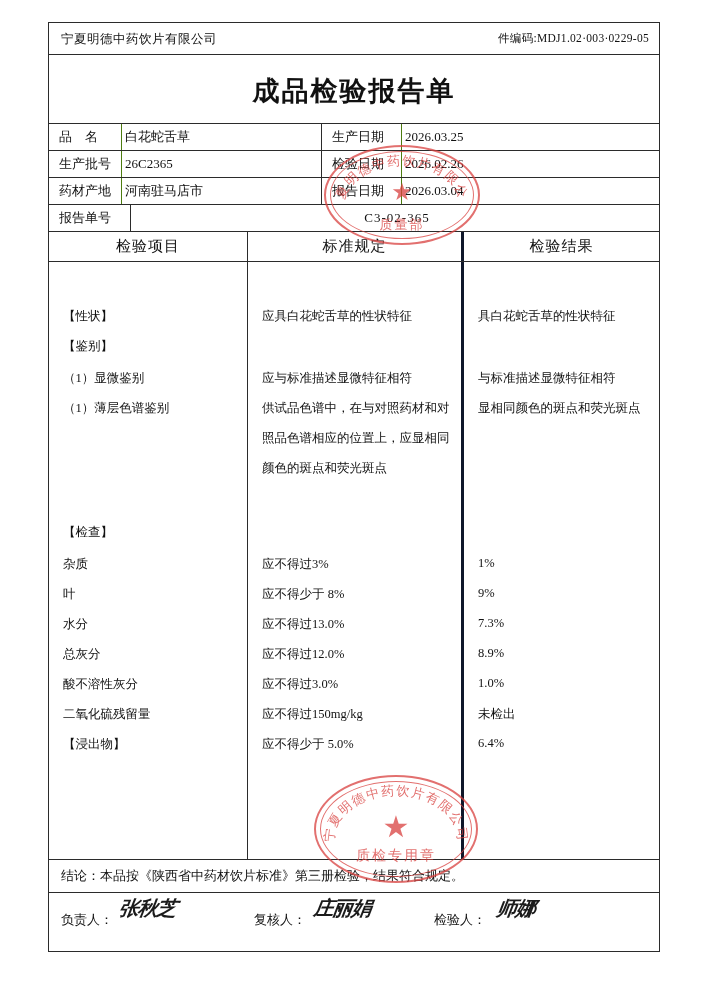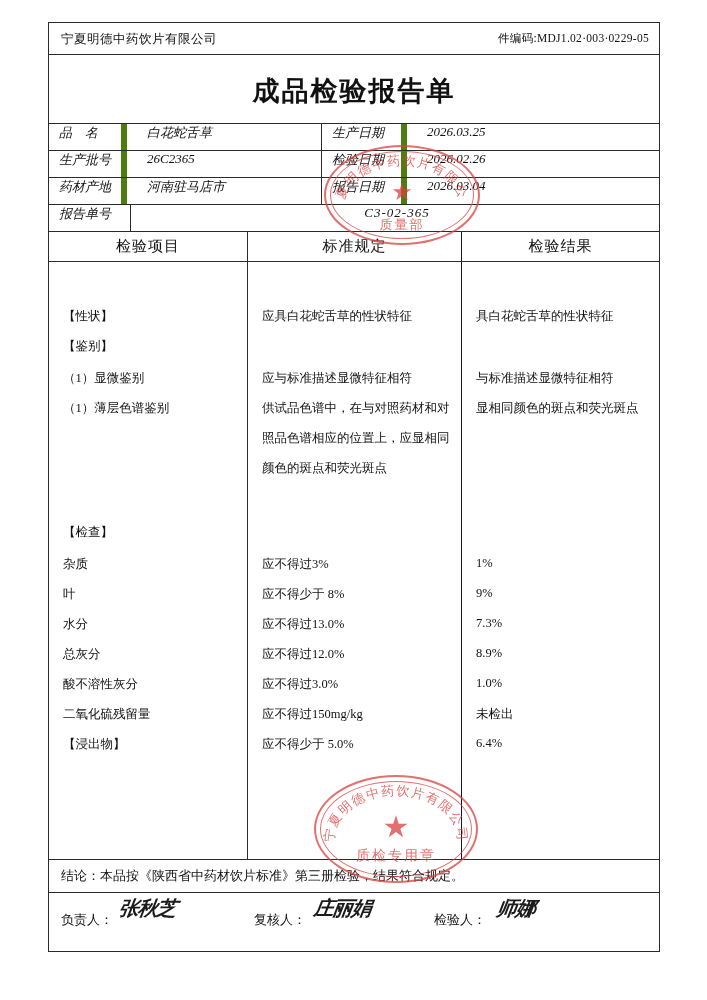--- a/index.html
+++ b/index.html
@@ -74,39 +74,38 @@
     box-sizing: border-box;
   }
   .info-row {
     display: flex;
     height: 27px;
     border-bottom: 1px solid #2b2b2b;
     box-sizing: border-box;
   }
   .cell {
     display: flex;
-    align-items: flex-start;
+    align-items: center;
     font-size: 13px;
     box-sizing: border-box;
     padding-left: 10px;
     white-space: nowrap;
     overflow: hidden;
-    font-style: italic;
   }
   .lbl {
     width: 72px;
     justify-content: space-between;
     padding-right: 8px;
     letter-spacing: 0px;
   }
   .lbl span { display: inline-block; }
   .val {
     flex: 1;
-    border-left: 6px solid #4d7c0f;
-    padding-left: 20px;
+    border-left: 1px solid #4d7c0f;
+    padding-left: 3px;
   }
   .val.a { width: 200px; flex: none; }
   .lbl.b { width: 80px; border-left: 1px solid #2b2b2b; padding-left: 10px;}
   .val.b { width: 193px; flex: none; }
   .fullrow {
     display: flex;
     height: 27px;
     border-bottom: 1px solid #2b2b2b;
     box-sizing: border-box;
     gap: 9px;
@@ -132,21 +131,21 @@
     box-sizing: border-box;
   }
   .tbl-head {
     display: flex;
     height: 30px;
     border-bottom: 1px solid #2b2b2b;
     box-sizing: border-box;
   }
   .c1 { width: 198px; box-sizing: border-box; }
   .c2 { width: 214px; box-sizing: border-box; border-left: 1px solid #2b2b2b; }
-  .c3 { flex: 1; box-sizing: border-box; border-left: 1px solid #0f172a; }
+  .c3 { flex: 1; box-sizing: border-box; border-left: 3px solid #0f172a; }
   .th {
     display: flex;
     align-items: center;
     justify-content: center;
     font-size: 15px;
     letter-spacing: 1px;
   }
   .tbl-body {
     display: flex;
     height: 597px;

